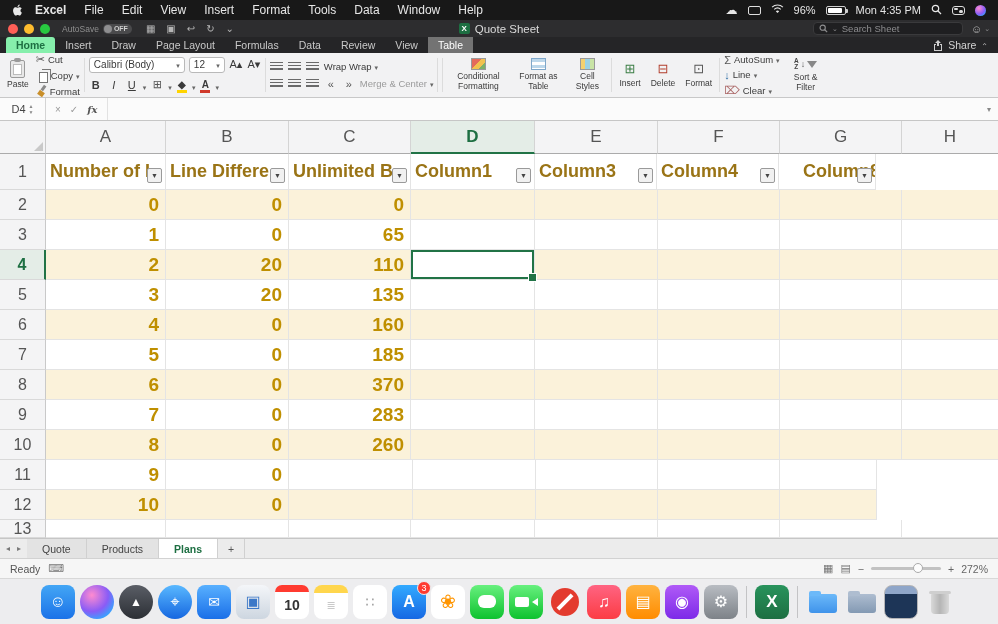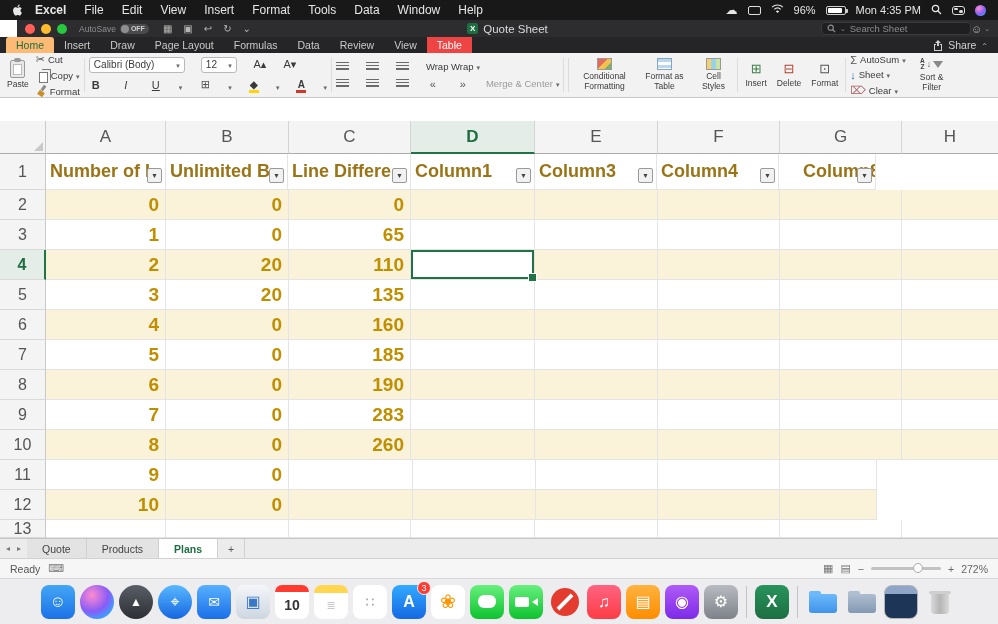--- a/index.html
+++ b/index.html
@@ -17,48 +17,48 @@
   .ic-display{width:13px;height:9px;border:1.5px solid #dedede;border-radius:2px;}
   .ic-batt{position:relative;width:20px;height:9px;border:1px solid #cfcfcf;border-radius:2px;padding:1px;}
   .ic-batt i{display:block;width:88%;height:100%;background:#fff;border-radius:1px;}
   .ic-batt:after{content:"";position:absolute;right:-3px;top:2px;width:2px;height:4px;background:#cfcfcf;border-radius:0 1px 1px 0;}
   .ic-cc{width:13px;height:9px;border:1px solid #dedede;border-radius:3px;position:relative;}
   .ic-cc:before{content:"";position:absolute;left:1px;top:1px;width:4px;height:2.5px;background:#dedede;border-radius:2px;}
   .ic-cc:after{content:"";position:absolute;right:1px;bottom:1px;width:4px;height:2.5px;background:#dedede;border-radius:2px;}
   .ic-siri{width:11px;height:11px;border-radius:50%;background:radial-gradient(circle at 35% 30%,#ff8bd0,#8a5cf6 55%,#31a8ff 85%);}
 
   
-  .titlebar{position:absolute;top:20px;left:17px;right:0;height:17px;background:#2d2d2f;display:flex;align-items:center;padding:0 8px;color:#b9b9b9;}
+  .titlebar{position:absolute;top:20px;left:0;right:0;height:17px;background:#2d2d2f;display:flex;align-items:center;padding:0 8px;color:#b9b9b9;}
   .lights{display:flex;gap:6px;align-items:center;z-index:2;}
   .tl{width:10px;height:10px;border-radius:50%;}
   .tl.red{background:#ff5f57;}.tl.yellow{background:#febc2e;}.tl.green{background:#28c840;}
   .autosave{display:flex;align-items:center;gap:4px;margin-left:12px;font-size:8.5px;color:#8f8f8f;z-index:2;}
   .as-pill{display:flex;align-items:center;gap:2px;background:#4a4a4c;border-radius:6px;height:10px;padding:0 4px 0 1px;}
   .as-pill i{width:8px;height:8px;border-radius:50%;background:#8e8e90;}
   .as-pill em{font-style:normal;font-size:7px;color:#cfcfcf;font-weight:bold;}
   .tb-icons{display:flex;gap:11px;margin-left:14px;font-size:10px;color:#b5b5b5;z-index:2;}
   .tb-title{position:absolute;left:0;right:0;display:flex;justify-content:center;align-items:center;gap:5px;font-size:11.5px;color:#dadada;}
   .xl-doc{width:11px;height:11px;background:#1d6f42;color:#fff;font-size:8px;font-weight:bold;border-radius:2px;display:flex;align-items:center;justify-content:center;}
-  .tb-right{margin-left:auto;display:flex;gap:0;z-index:2;}
+  .tb-right{margin-left:auto;display:flex;gap:8px;z-index:2;}
   .searchbox{display:flex;align-items:center;gap:4px;background:#1f1f21;border:1px solid #3a3a3c;border-radius:4px;height:13px;width:150px;padding:0 5px;font-size:9.5px;color:#8d8d8f;}
   .caret-s{font-size:7px;color:#8d8d8f;font-style:normal;}
   .smiley{font-size:11px;color:#b5b5b5;display:flex;align-items:center;gap:2px;}
 
   
   .tabrow{position:absolute;top:37px;left:0;right:0;height:16px;background:#252527;display:flex;align-items:stretch;padding-left:6px;color:#c9c9c9;font-size:10.5px;}
   .rtab{display:flex;align-items:center;padding:0 10px;white-space:nowrap;}
-  .rtab.active{background:#fdba74;color:#1d6f42;font-weight:normal;border-radius:3px 3px 0 0;}
-  .rtab.contextual{background:#ef4444;color:#fff;}
+  .rtab.active{background:#86efac;color:#1d6f42;font-weight:bold;border-radius:3px 3px 0 0;}
+  .rtab.contextual{background:#737373;color:#fff;}
   .share{margin-left:auto;display:flex;align-items:center;gap:5px;padding:0 10px;color:#d3d3d3;}
 
   
   .ribbon{position:absolute;top:53px;left:0;right:0;height:45px;background:#f2f2f3;border-bottom:1px solid #c8c8c8;display:flex;align-items:stretch;padding:2px 4px;gap:4px;color:#3a3a3a;overflow:hidden;}
   .rsep{width:1px;background:#dcdcdc;margin:3px 0;flex:none;}
   .rcol{display:flex;flex-direction:column;justify-content:center;gap:3px;}
-  .rrow{display:flex;align-items:center;gap:16px;}
+  .rrow{display:flex;align-items:center;gap:4px;}
   .minibtn{display:flex;align-items:center;gap:3px;font-size:9.5px;height:13px;white-space:nowrap;}
   .dd{display:flex;align-items:center;justify-content:space-between;background:#fff;border:1px solid #b9b9b9;border-radius:3px;height:16px;padding:0 4px;font-size:10px;gap:4px;white-space:nowrap;}
   .cx:after{content:"▾";font-size:7px;color:#666;}
   .cu:after{content:"⌃";font-size:8px;color:#b5b5b5;}
   .bigbtn{display:flex;flex-direction:column;align-items:center;justify-content:center;gap:2px;font-size:8.5px;text-align:center;line-height:1.15;padding:0 3px;white-space:normal;}
   .ib{display:flex;align-items:center;justify-content:center;font-size:11px;min-width:14px;height:14px;}
   .bld{font-weight:bold;}.itl{font-style:italic;}.unl{text-decoration:underline;}
   .gray{color:#9a9a9a;}
   .gi{font-size:11px;color:#555;}
   .ic-clip{width:15px;height:18px;background:#e8e8e8;border:1px solid #9a9a9a;border-radius:2px;position:relative;}
@@ -397,21 +397,21 @@
     </div>
     <div class="rsep"></div>
     <div class="rcol">
       <div class="minibtn">
           <span class="gi">Σ</span>
           <span>AutoSum</span>
           <span class="cx"></span>
         </div>
       <div class="minibtn">
           <span class="gi" style="color:#2e6da4">↓</span>
-          <span>Sheet</span>
+          <span>Line</span>
           <span class="cx"></span>
         </div>
       <div class="minibtn">
           <span class="gi" style="color:#a66">⌦</span>
           <span>Clear</span>
           <span class="cx"></span>
         </div>
     </div>
     <div class="bigbtn" style="width:44px">
       <span class="rrow" style="gap:2px">
@@ -419,20 +419,36 @@
             <b>A</b>
             <b>Z</b>
           </span>
         <span class="gi" style="font-size:9px">↓</span>
         <span class="funnel"></span>
       </span>
       <span>Sort &amp; Filter</span>
     </div>
   </div>
 
+  <div class="formulabar">
+    <div class="namebox">
+      <span>D4</span>
+      <span class="stepper">
+          <span>▲</span>
+          <span>▼</span>
+        </span>
+    </div>
+    <div class="fb-icons">
+      <span>×</span>
+      <span>✓</span>
+      <span class="fx">fx</span>
+    </div>
+    <div class="fb-input"></div>
+    <div class="fb-exp">▾</div>
+  </div>
 
   <div class="gridarea">
     <div class="colheads">
       <div class="corner"></div>
       <div style="display:flex">
           <div class="colhead" style="width: 120px;">A</div>
           <div class="colhead" style="width: 123px;">B</div>
           <div class="colhead" style="width: 122px;">C</div>
           <div class="colhead sel" style="width: 124px;">D</div>
           <div class="colhead" style="width: 123px;">E</div>
@@ -441,26 +457,26 @@
           <div class="colhead" style="width: 97px;">H</div>
         </div>
     </div>
     <div class="gridbody">
         <div class="grow hrow">
           <div class="rnum">1</div>
           <div class="cell hcell" style="width: 120px;">
             <div style="display: inline;">Number of L</div>
             <div class="filter-btn">▼</div>
           </div>
+          <div class="cell hcell" style="width: 123px;">
+            <div style="display: inline;">Line Differe</div>
+            <div class="filter-btn">▼</div>
+          </div>
           <div class="cell hcell" style="width: 122px;">
             <div style="display: inline;">Unlimited B</div>
-            <div class="filter-btn">▼</div>
-          </div>
-          <div class="cell hcell" style="width: 123px;">
-            <div style="display: inline;">Line Differe</div>
             <div class="filter-btn">▼</div>
           </div>
           <div class="cell hcell" style="width: 124px;">
             <div style="display: inline;">Column1</div>
             <div class="filter-btn">▼</div>
           </div>
           <div class="cell hcell" style="width: 122px;">
             <div style="display: inline;">Column3</div>
             <div class="filter-btn">▼</div>
           </div>
@@ -536,21 +552,21 @@
           <div class="cell dcell" style="width: 124px;"></div>
           <div class="cell dcell" style="width: 123px;"></div>
           <div class="cell dcell" style="width: 122px;"></div>
           <div class="cell dcell" style="width: 122px;"></div>
           <div class="cell dcell" style="width: 97px;"></div>
         </div>
         <div class="grow drow">
           <div class="rnum">8</div>
           <div class="cell dcell band" style="width: 120px;">6</div>
           <div class="cell dcell band" style="width: 123px;">0</div>
-          <div class="cell dcell band" style="width: 122px;">190</div>
+          <div class="cell dcell band" style="width: 122px;">370</div>
           <div class="cell dcell band" style="width: 124px;"></div>
           <div class="cell dcell band" style="width: 123px;"></div>
           <div class="cell dcell band" style="width: 122px;"></div>
           <div class="cell dcell band" style="width: 122px;"></div>
           <div class="cell dcell band" style="width: 97px;"></div>
         </div>
         <div class="grow drow">
           <div class="rnum">9</div>
           <div class="cell dcell" style="width: 120px;">7</div>
           <div class="cell dcell" style="width: 123px;">0</div>

